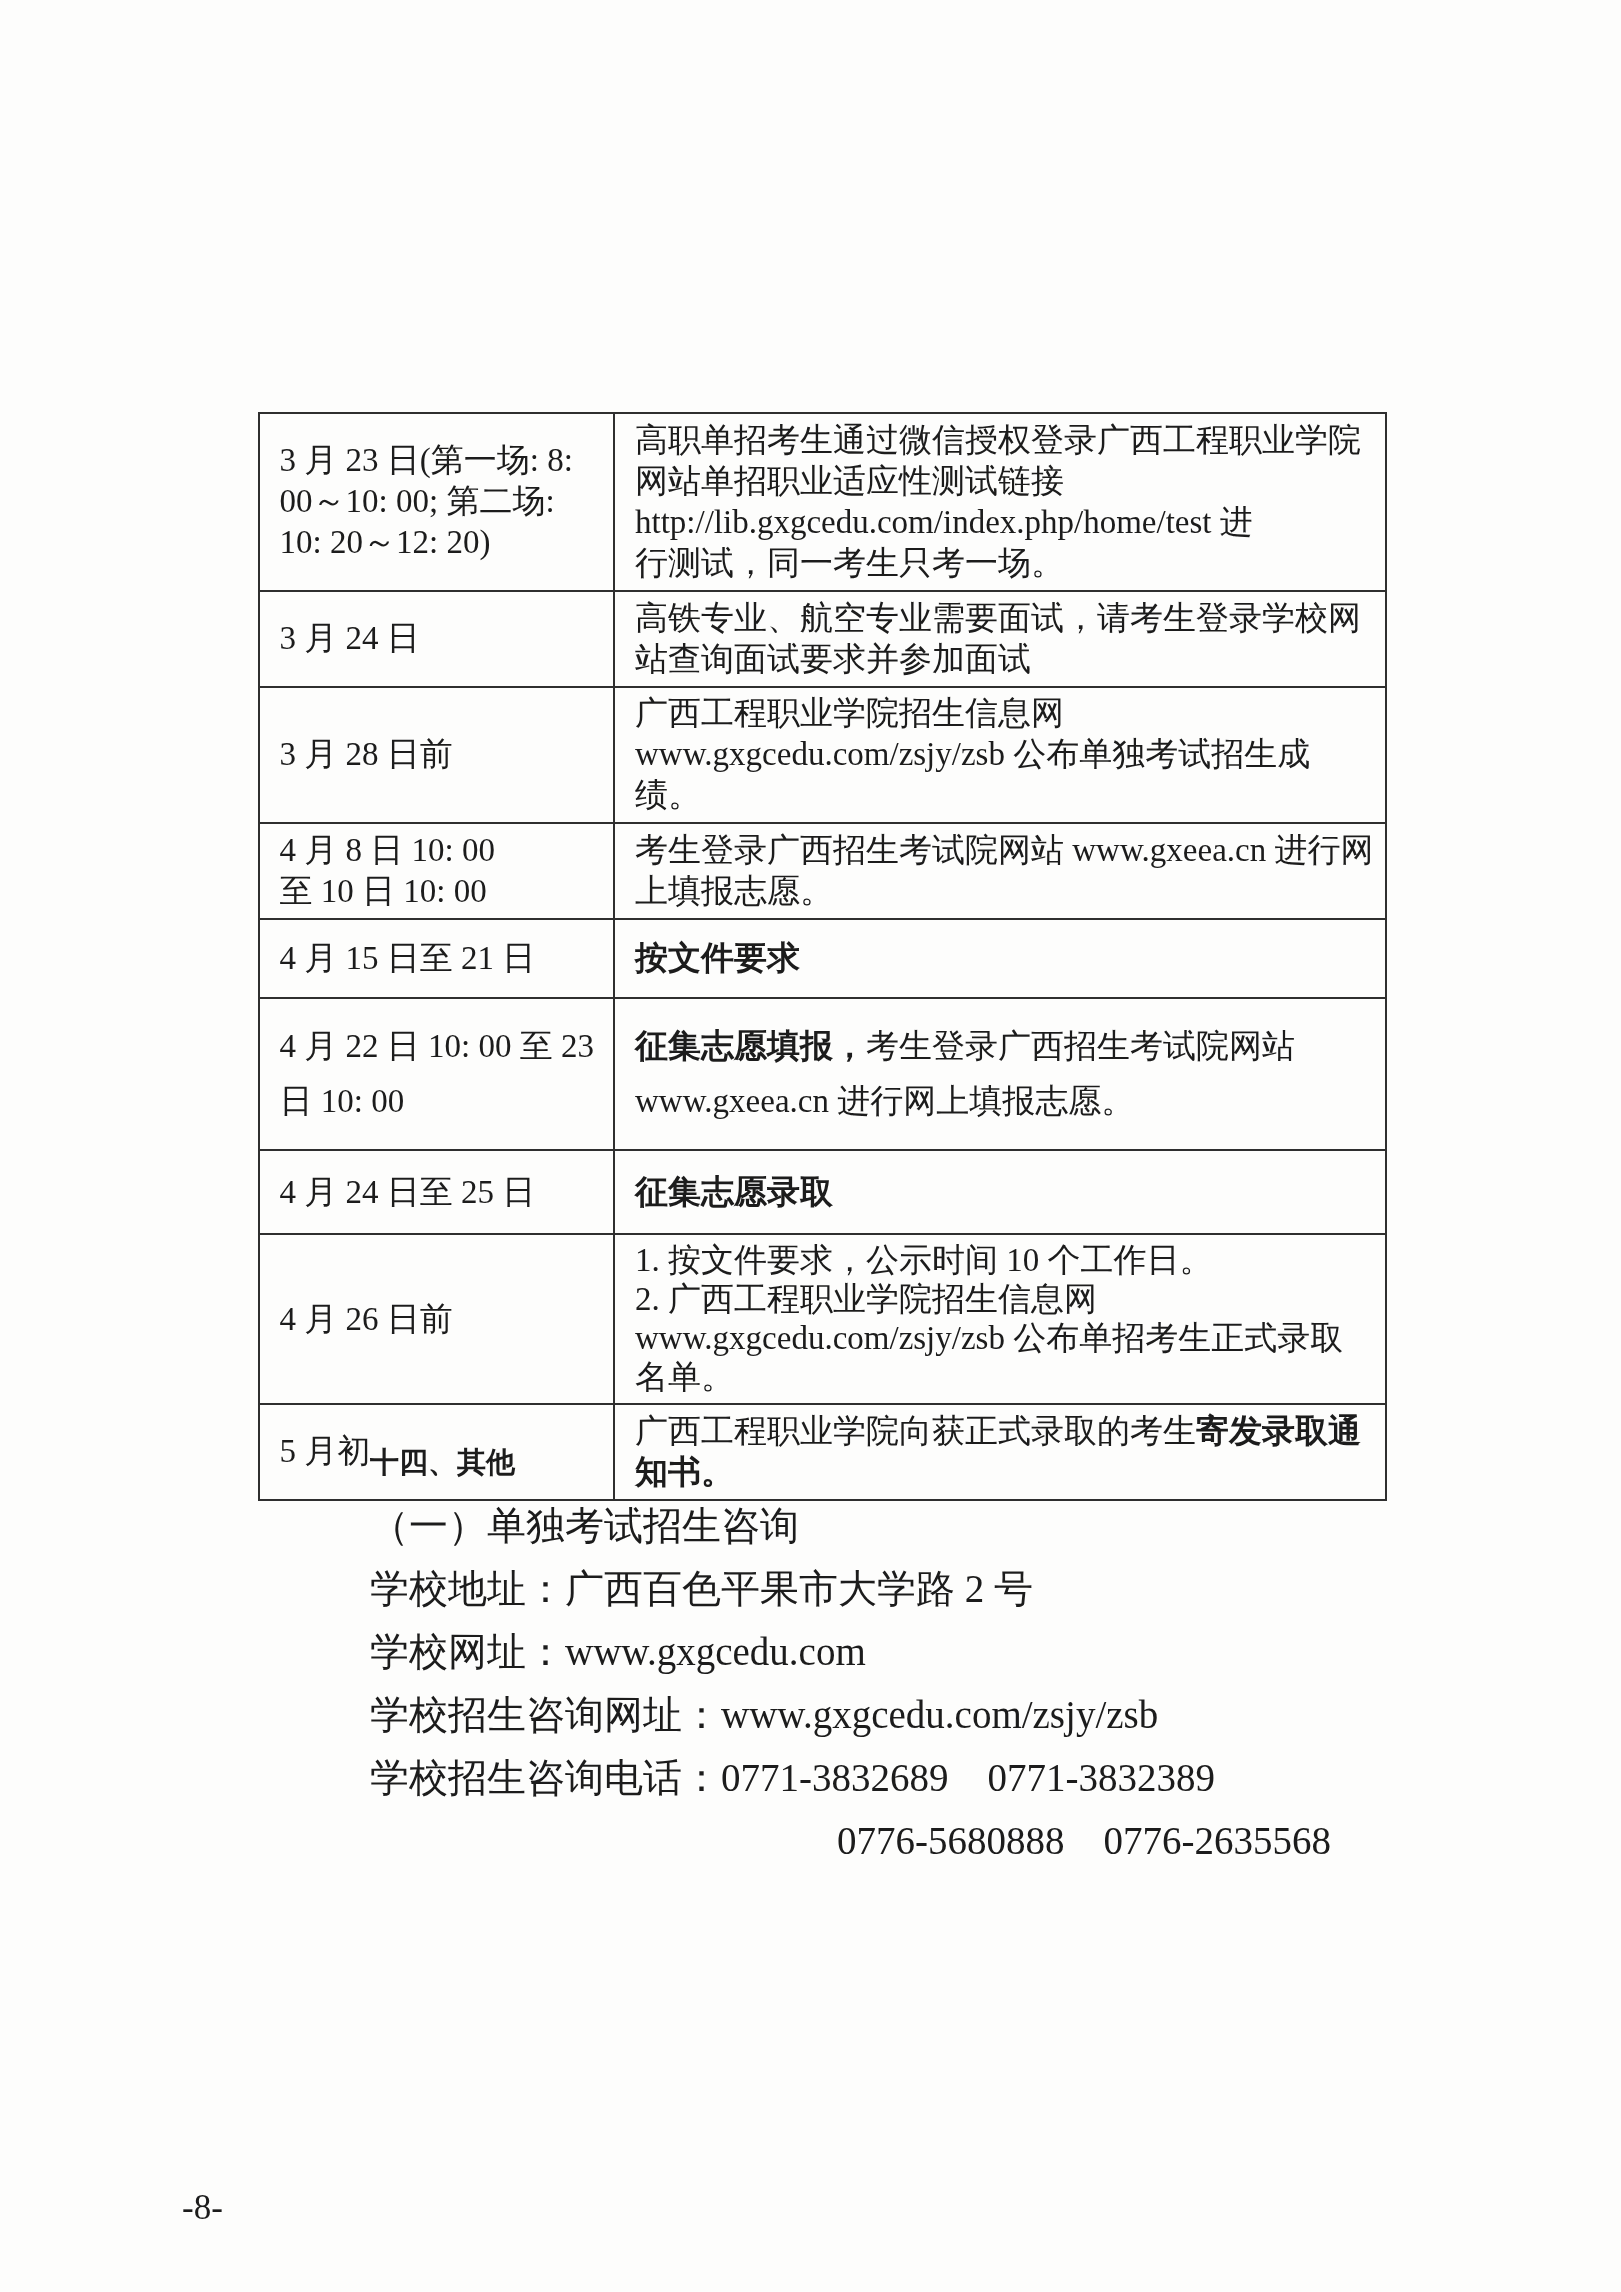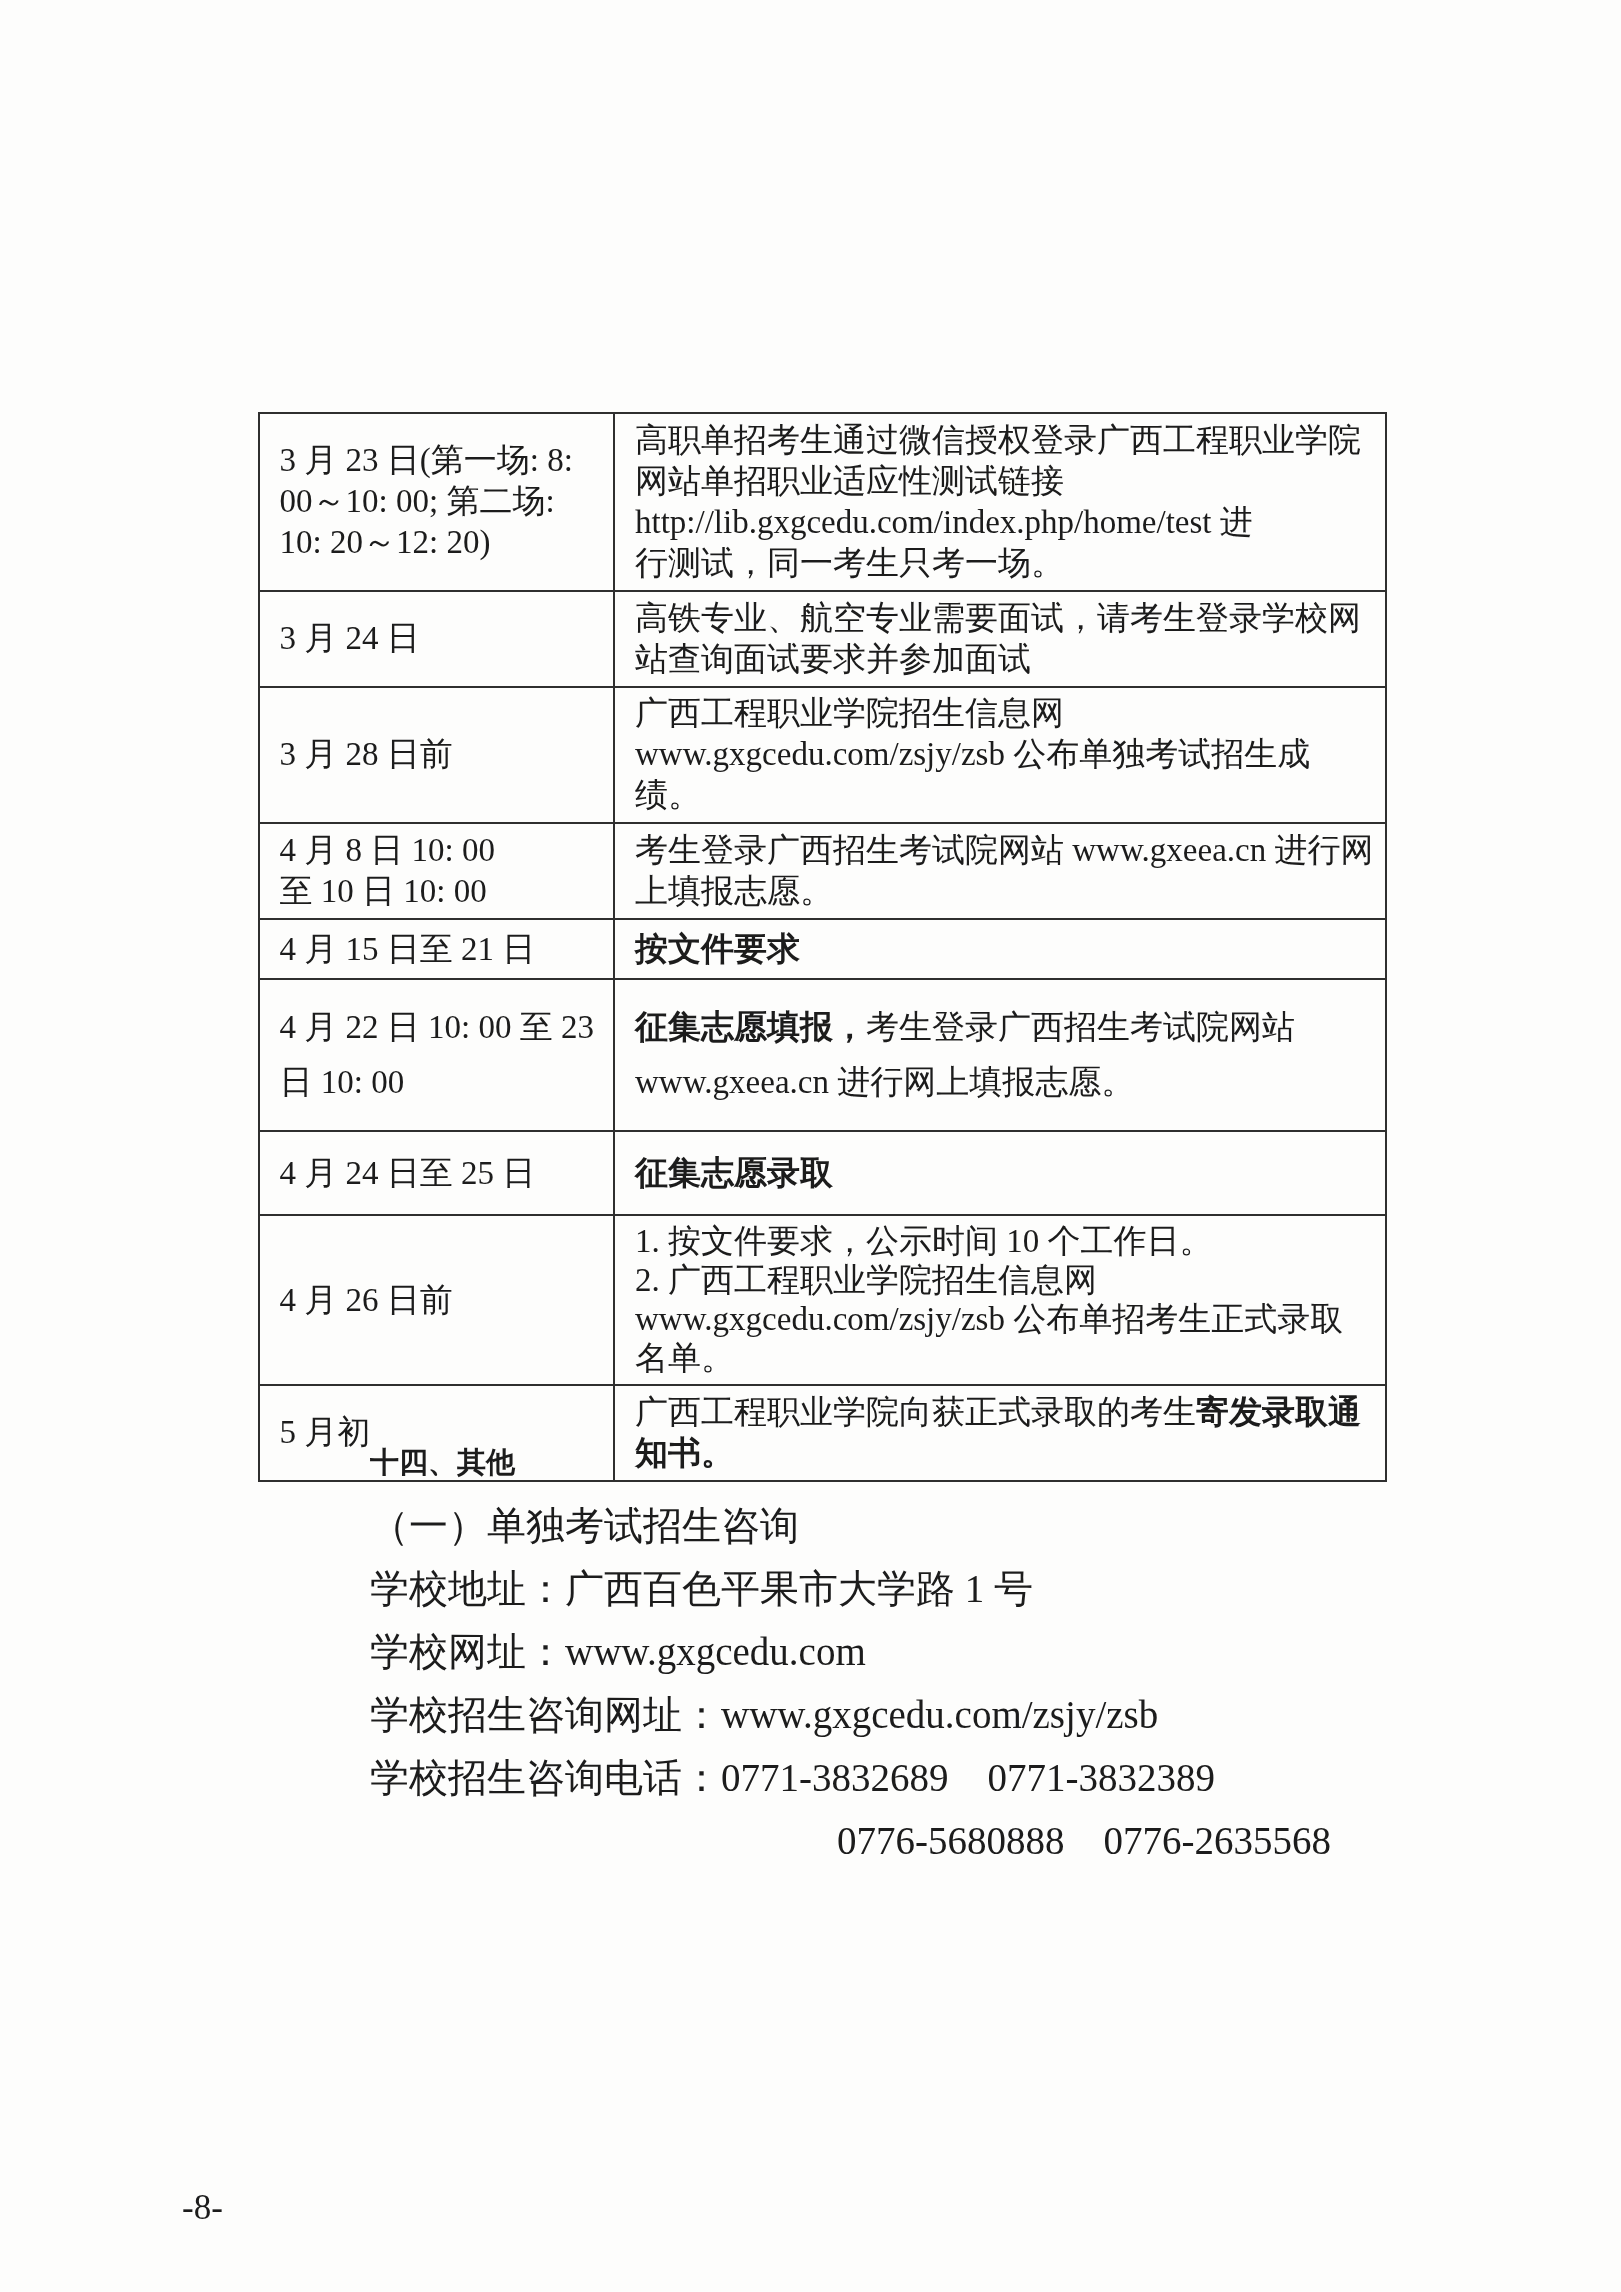--- a/index.html
+++ b/index.html
@@ -34,21 +34,21 @@
     padding: 5.9px 7.8px 5.9px 19.6px;
   }
   table.schedule col.c1 { width: 355px; }
   table.schedule col.c2 { width: 772px; }
   table.schedule td.desc { padding-left: 20px; }
   table.schedule b { font-weight: bold; }
   tr.r1 { height: 152px; }
   tr.r2 { height: 93px; }
   tr.r3 { height: 130px; }
   tr.r4 { height: 88px; }
-  tr.r5 { height: 60px; }
+  tr.r5 { height: 79px; }
   tr.r6 { height: 152px; }
   tr.r6 td { line-height: 55px; }
   tr.r7 { height: 84px; }
   tr.r8 { height: 157px; }
   tr.r8 td.desc { line-height: 39px; }
   tr.r9 { height: 83px; }
   .sec {
     position: absolute;
     left: 370px;
     top: 1431px;
@@ -140,21 +140,21 @@
         <td class="date"><span>5 月初</span></td>
         <td class="desc"><span>广西工程职业学院向获正式录取的考生</span><b>寄发录取通
 知书。</b><span></span></td>
       </tr>
     </tbody>
   </table>
 
   <div class="sec">
     <h2>十四、其他</h2>
     <p>（一）单独考试招生咨询</p>
-    <p>学校地址：广西百色平果市大学路 1 号</p>
+    <p>学校地址：广西百色平果市大学路 2 号</p>
     <p>学校网址：www.gxgcedu.com</p>
     <p>学校招生咨询网址：www.gxgcedu.com/zsjy/zsb</p>
     <p>学校招生咨询电话：0771-3832689    0771-3832389</p>
     <p class="phone2">0776-5680888    0776-2635568</p>
   </div>
 
   <div class="footer">-8-</div>
 
 </div>
 

